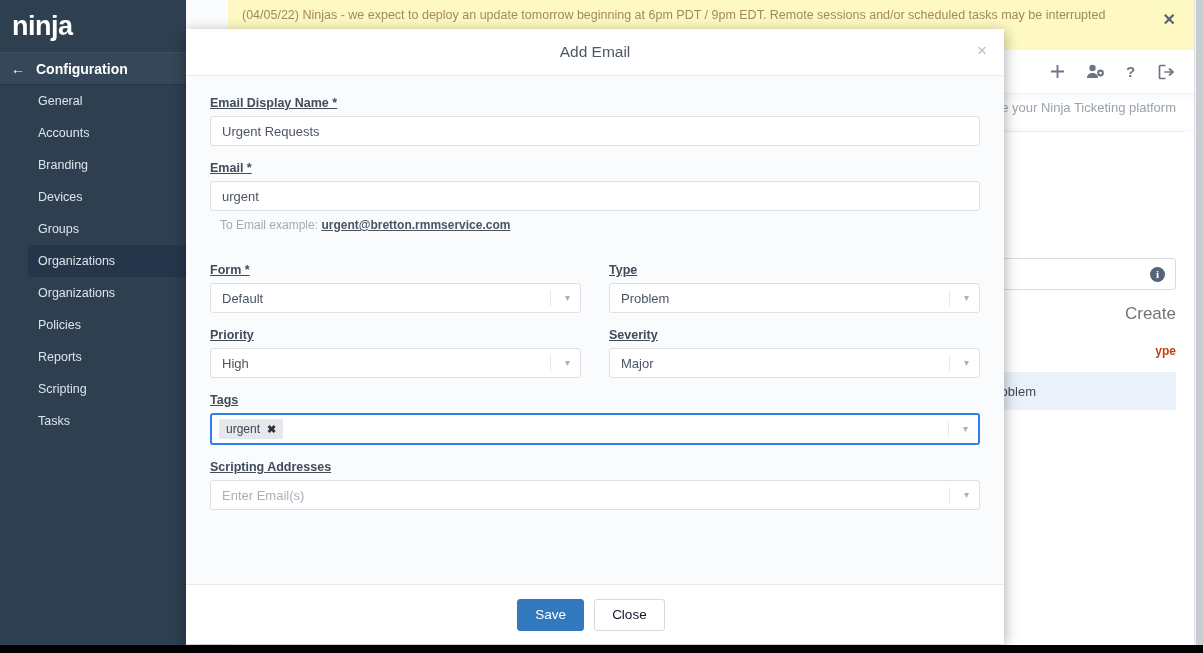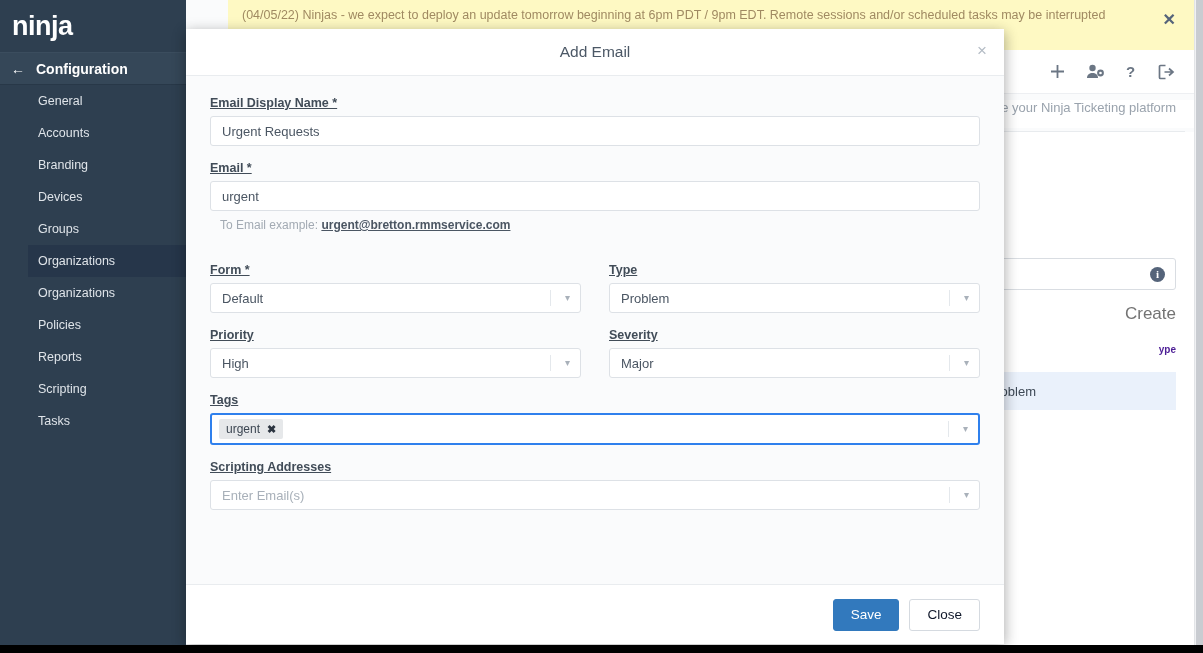--- a/index.html
+++ b/index.html
@@ -186,22 +186,22 @@
   #bg-create {
     position: absolute;
     right: 18px; top: 172px;
     color: #737373;
     font-size: 17px;
     cursor: pointer;
   }
   #bg-col-type {
     position: absolute;
     right: 18px; top: 212px;
-    color: #4c1d95;
-    font-size: 10px;
+    color: #c2410c;
+    font-size: 12px;
     font-weight: bold;
   }
   #bg-row {
     position: absolute;
     left: 0; right: 18px;
     top: 240px;
     height: 38px;
     background: #eaf1fb;
     display: flex;
     align-items: center;
@@ -260,22 +260,22 @@
     background: #fafbfc;
     padding: 20px 24px 0 24px;
     overflow: hidden;
   }
   #modal-foot {
     height: 60px;
     background: #ffffff;
     border-top: 1px solid #e9ecef;
     display: flex;
     align-items: center;
-    justify-content: flex-end;
-    padding-right: 24px;
+    justify-content: center;
+    padding-right: 8px;
     gap: 10px;
   }
 
   .fld-label {
     display: block;
     font-size: 12.5px;
     font-weight: bold;
     color: #414c58;
     margin-bottom: 6px;
     text-decoration: underline;

